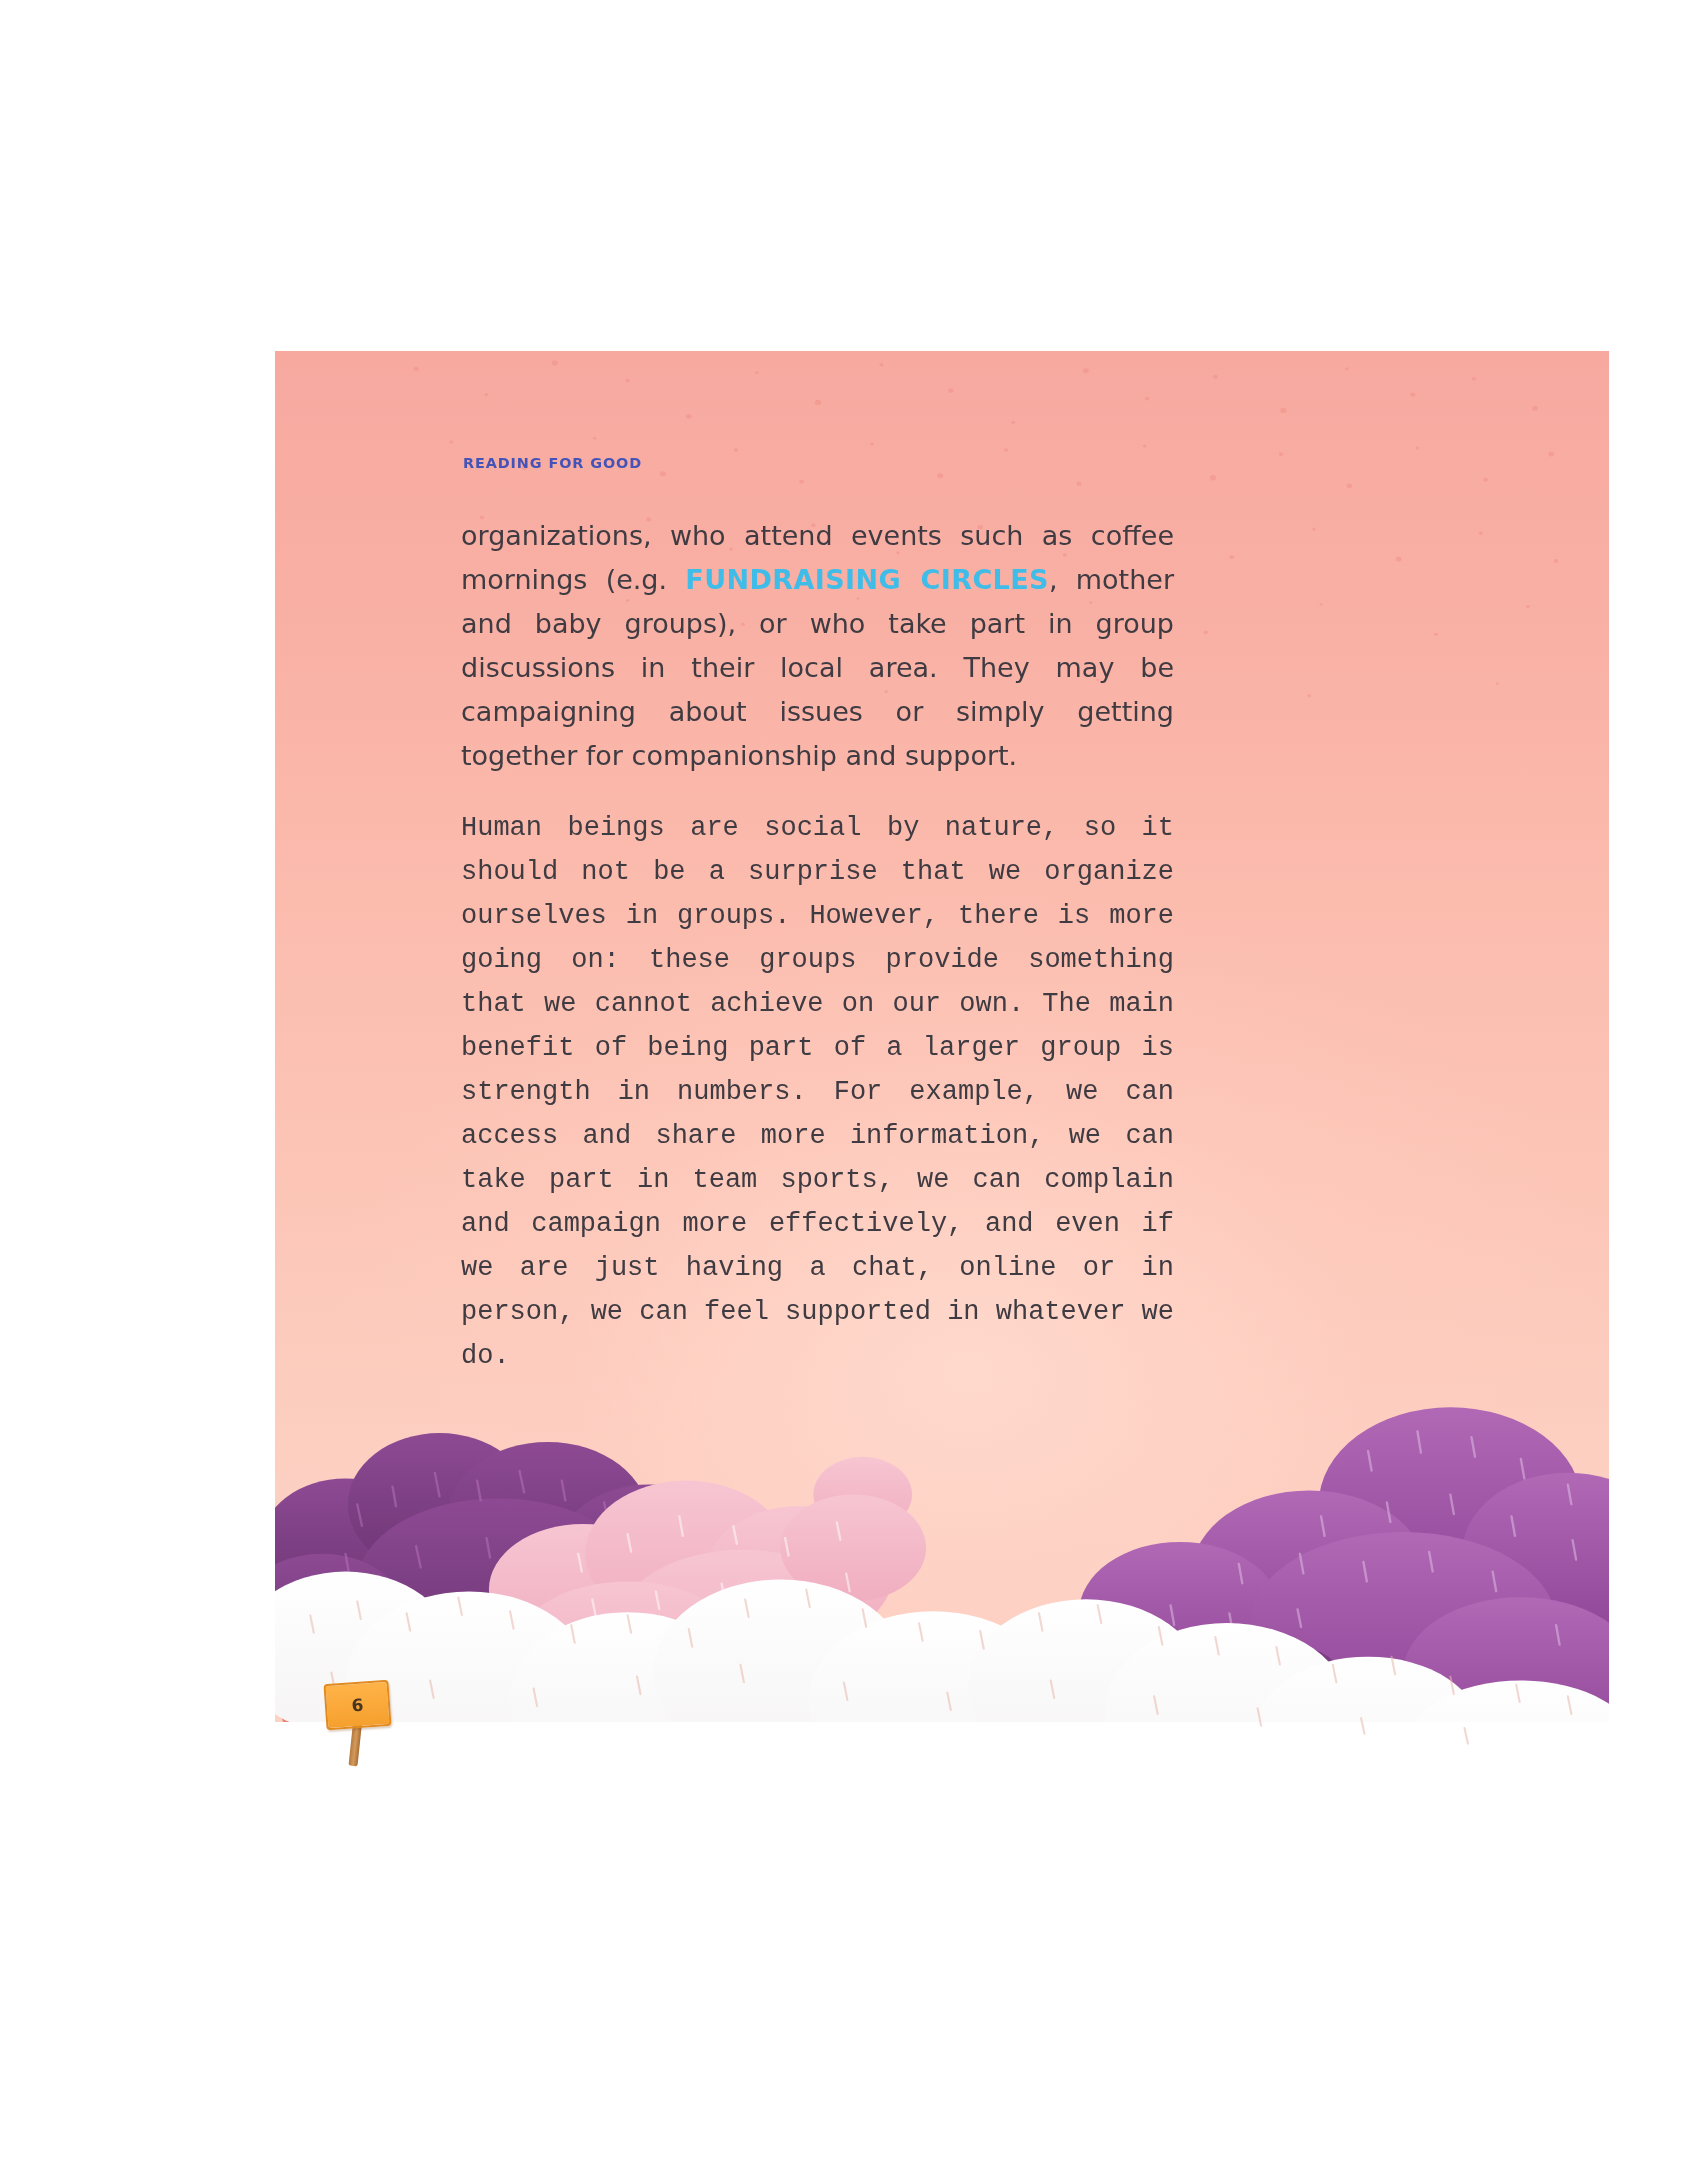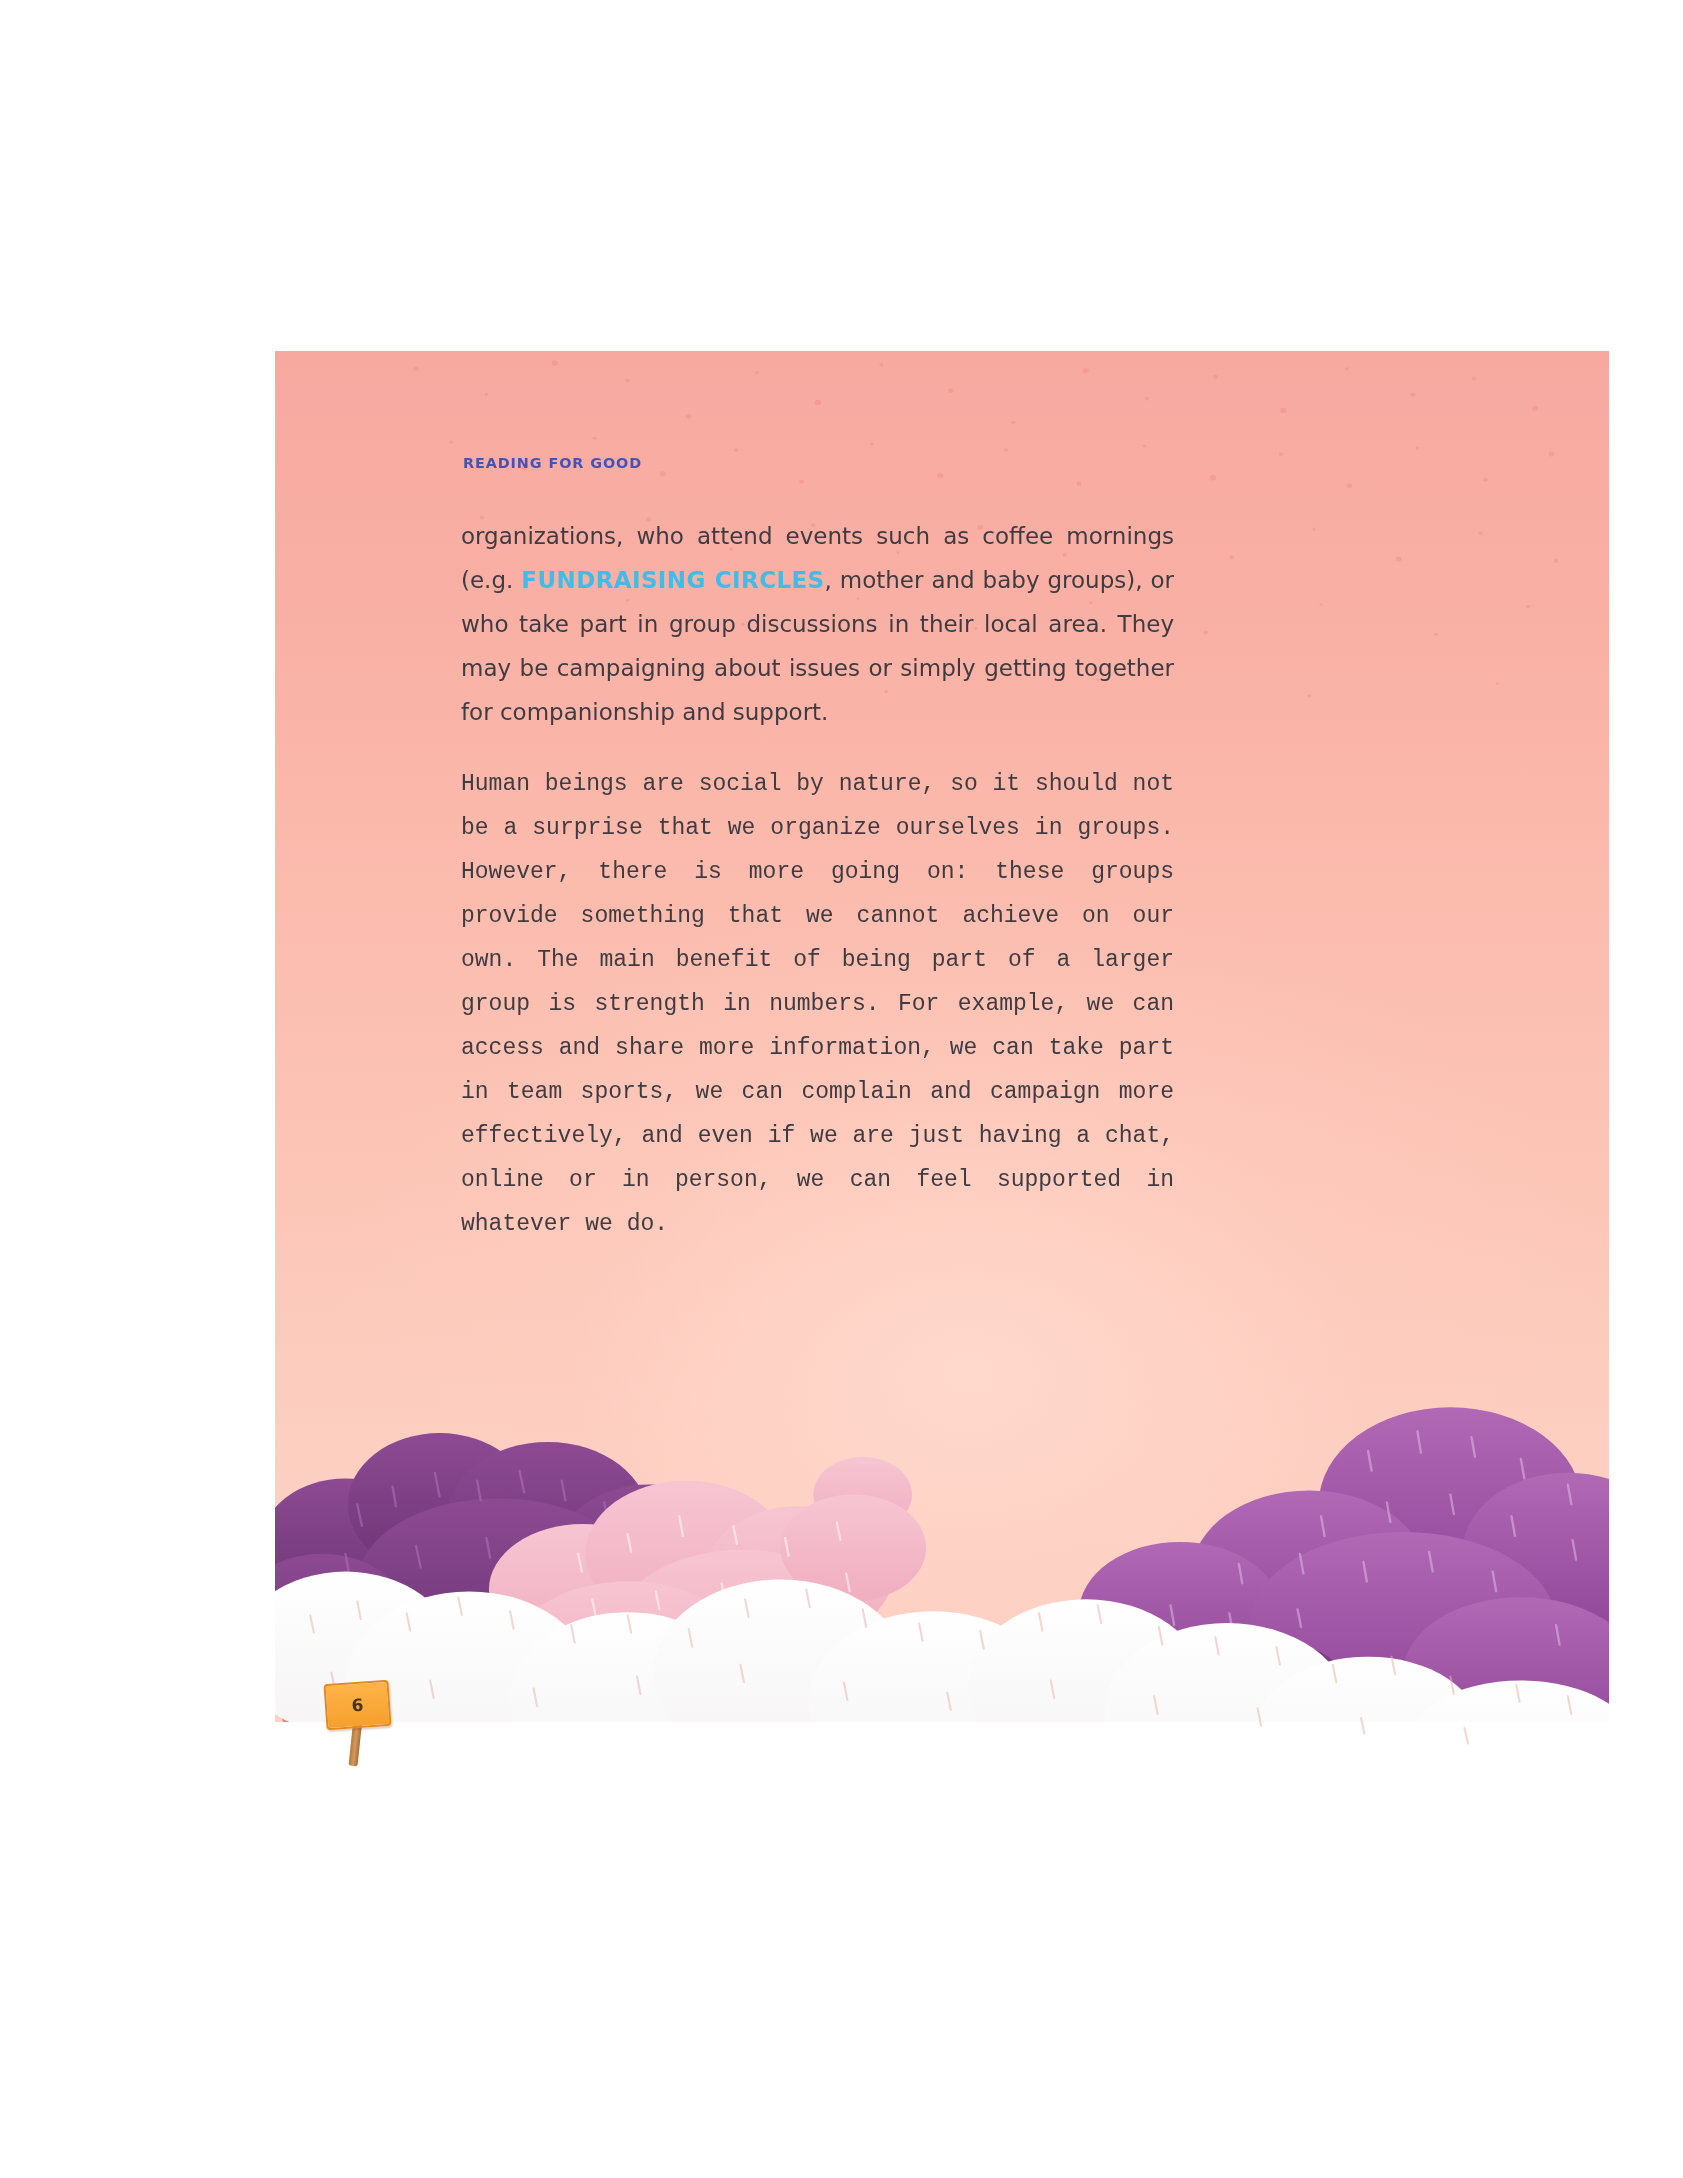--- a/index.html
+++ b/index.html
@@ -53,21 +53,21 @@
 
   .text-col {
     position: absolute;
     left: 186px;
     top: 163px;
     width: 713px;
   }
 
   .para {
     font-family: "DejaVu Sans", sans-serif;
-    font-size: 23px;
+    font-size: 27px;
     line-height: 44px;
     color: #3f3b42;
     text-align: justify;
     margin: 0 0 28px 0;
     font-weight: 400;
   }
   .para:last-child { margin-bottom: 0; font-family: Liberation Mono, monospace; }
 
   .highlight {
     color: #3fbde8;

